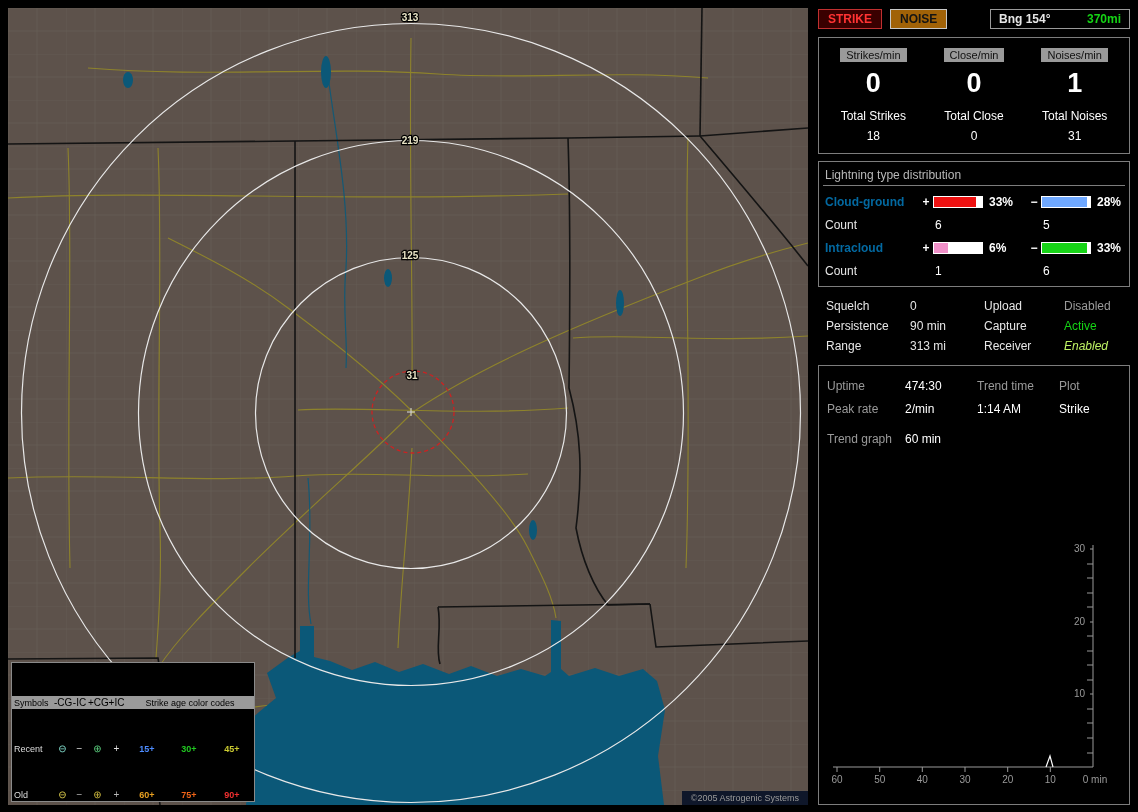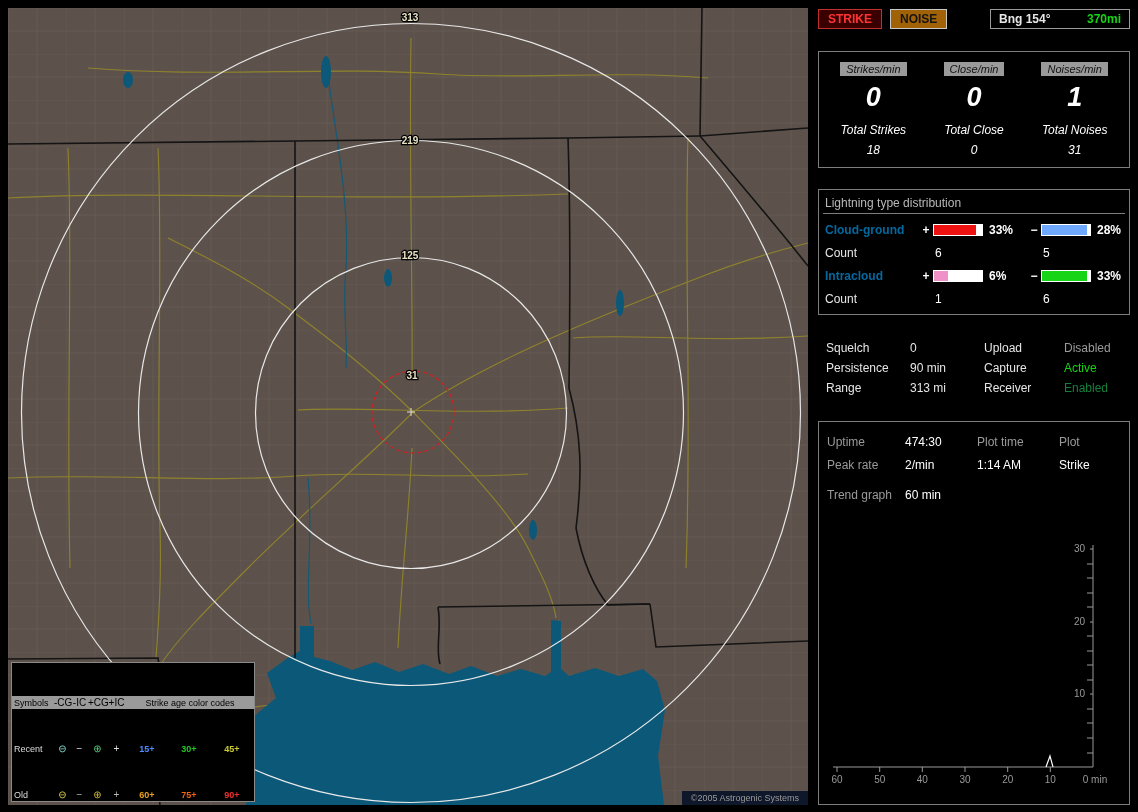--- a/index.html
+++ b/index.html
@@ -18,34 +18,34 @@
   .legend .lrow{display:grid;grid-template-columns:42px 17px 17px 19px 19px 42px 42px 44px;
                 align-items:center;height:13px;margin-top:33px;}
   .legend .lrow.hdr{background:#9a9a9a;color:#000;}
   .legend .lcell{padding:0 2px;white-space:nowrap;}
   .legend .sym{text-align:center;font-size:10px;line-height:11px;padding:0;}
   .legend .age{text-align:center;font-weight:bold;}
   .legend .span3{grid-column:6 / span 3;text-align:center;}
 
   
   .panel{position:absolute;left:818px;top:8px;width:312px;height:797px;
-         display:flex;flex-direction:column;gap:21px;}
+         display:flex;flex-direction:column;gap:7px;}
   .box{border:1px solid #7d7d7d;background:#000;box-sizing:border-box;}
 
   .hdrrow{display:flex;align-items:center;gap:8px;height:22px;}
   .btn{font:bold 12px "Liberation Sans",sans-serif;height:20px;padding:0 9px;cursor:pointer;}
   .btn-strike{background:#3a0000;color:#ff3333;border:1px solid #c03030;}
   .btn-noise{background:#a16207;color:#141414;border:1px solid #c8c8c8;}
   .bng{margin-left:auto;border:1px solid #9a9a9a;background:#000;height:18px;
        display:flex;align-items:center;gap:14px;padding:0 8px;min-width:122px;
        justify-content:space-between;font-weight:bold;}
   .grn{color:#15d415;}
 
   .rates{display:flex;padding:10px 4px;text-align:center;}
-  .ratecol{flex:1;font-style:italic;}
+  .ratecol{flex:1;}
   .badge{display:inline-block;background:#9a9a9a;color:#111;font-size:11px;padding:1px 6px;}
   .bignum{font-size:27px;font-weight:bold;color:#fff;margin:6px 0 10px;}
   .tlabel{font-size:12px;color:#ffffff;margin-top:6px;text-align:center;}
   .tval{font-size:12px;color:#fff;margin-top:6px;}
 
   .dist{padding:6px 4px 4px;}
   .dtitle{color:#b8b8b8;border-bottom:1px solid #7d7d7d;padding:0 2px 3px;margin-bottom:4px;}
   .drow{display:grid;grid-template-columns:94px 14px 52px 42px 14px 52px 1fr;
         align-items:center;height:23px;padding:0 2px;}
   .dlabel{font-weight:bold;color:#0369a1;}
@@ -278,29 +278,29 @@
       <div class="srow">
         <span>Persistence</span>
         <span>90 min</span>
         <span>Capture</span>
         <span style="color: rgb(21, 212, 21);">Active</span>
       </div>
       <div class="srow">
         <span>Range</span>
         <span>313 mi</span>
         <span>Receiver</span>
-        <span style="color: #15803d;">Enabled</span>
+        <span style="color: #bef264; font-style: italic;">Enabled</span>
       </div>
     </div>
 
     <div class="box perf">
       <div class="prow">
         <span class="glabel">Uptime</span>
         <span class="pval">474:30</span>
-        <span class="glabel">Plot time</span>
+        <span class="glabel">Trend time</span>
         <span class="glabel">Plot</span>
       </div>
       <div class="prow">
         <span class="glabel">Peak rate</span>
         <span class="pval">2/min</span>
         <span class="pval">1:14 AM</span>
         <span class="pval">Strike</span>
       </div>
       <div class="prow trendrow">
         <span class="glabel">Trend graph</span>

